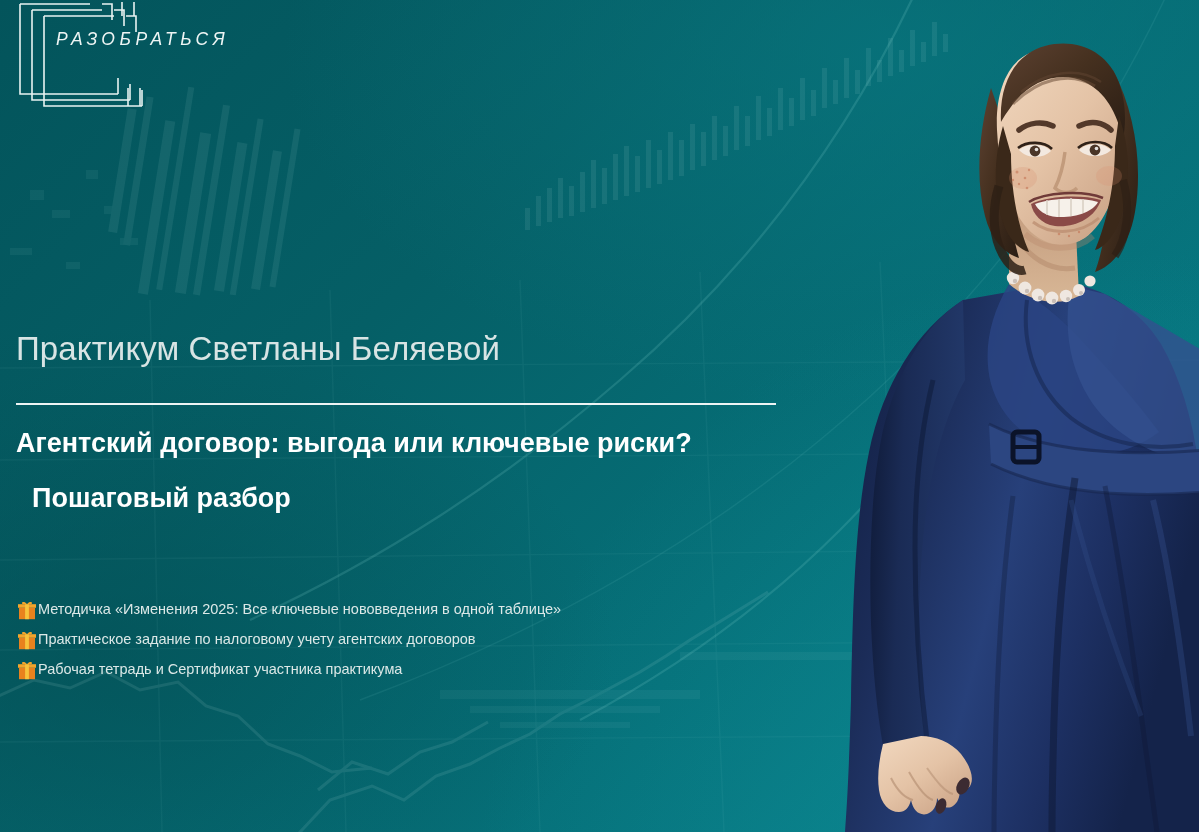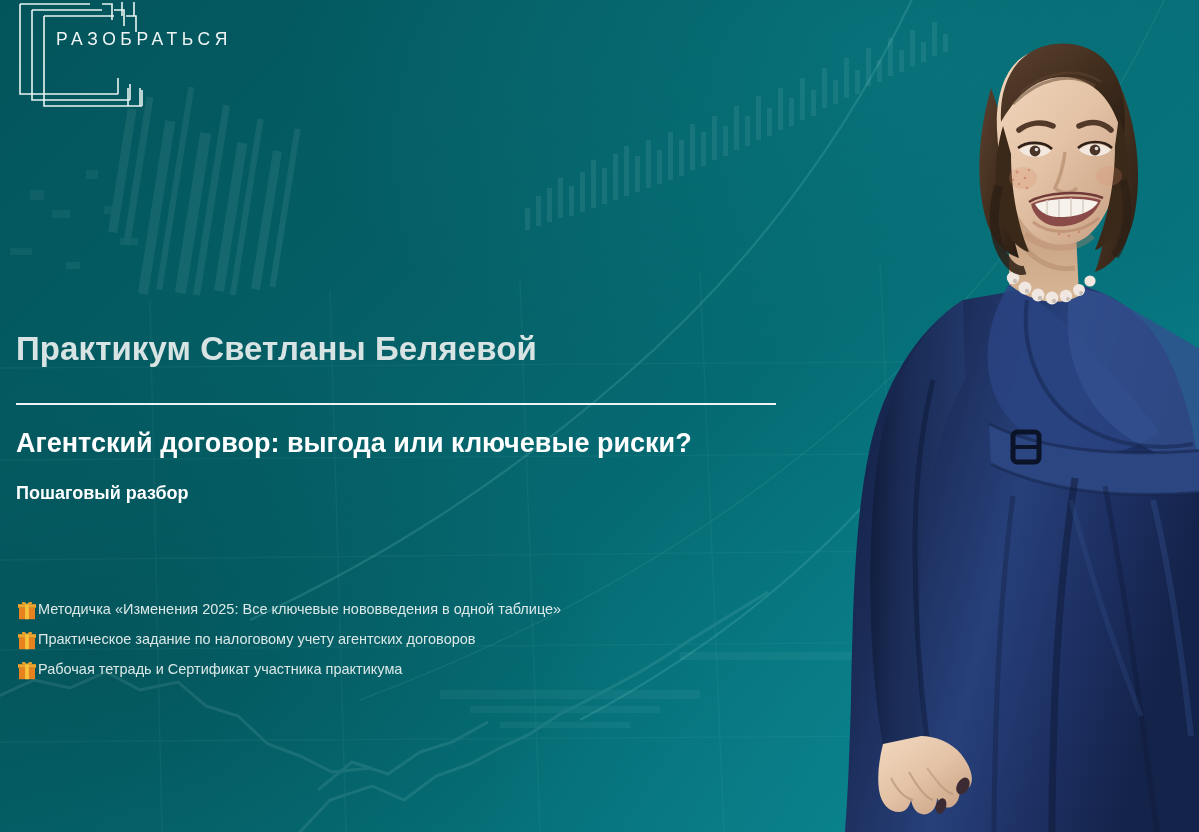--- a/index.html
+++ b/index.html
@@ -36,50 +36,51 @@
   }
   .logo-frames { position:absolute; left:0; top:0; }
   .logo-text {
     position:absolute; left:40px; top:22px;
     color:#eef5f4;
     font-size:17.5px;
     font-weight:400;
     letter-spacing:4.6px;
     line-height:30px;
     white-space:nowrap;
+    font-style:italic;
   }
   .logo-text .l2 { display:block; }
 
   
   .copy { position:absolute; left:16px; top:0; width:800px; }
 
   .presenter {
     position:absolute; left:0; top:330px;
-    font-size:33px; font-weight:bold;
+    font-size:33px; font-weight:normal;
     color:#d8e4e4;
     letter-spacing:.1px;
     white-space:nowrap;
   }
 
   .divider {
     position:absolute; left:0; top:403px;
     width:760px; height:2px;
     background:#eef4f4;
   }
 
   .headline {
     position:absolute; left:0; top:428px;
     font-size:27px; font-weight:bold;
     color:#ffffff;
     letter-spacing:0;
     white-space:nowrap;
   }
   .headline-2 {
-    position:absolute; left:0; top:483px;
-    font-size:18px; font-weight:bold;
+    position:absolute; left:16px; top:483px;
+    font-size:27px; font-weight:bold;
     color:#ffffff;
     white-space:nowrap;
   }
 
   .bonus-list {
     position:absolute; left:0; top:594px;
     list-style:none;
   }
   .bonus-item {
     display:flex; align-items:center;

